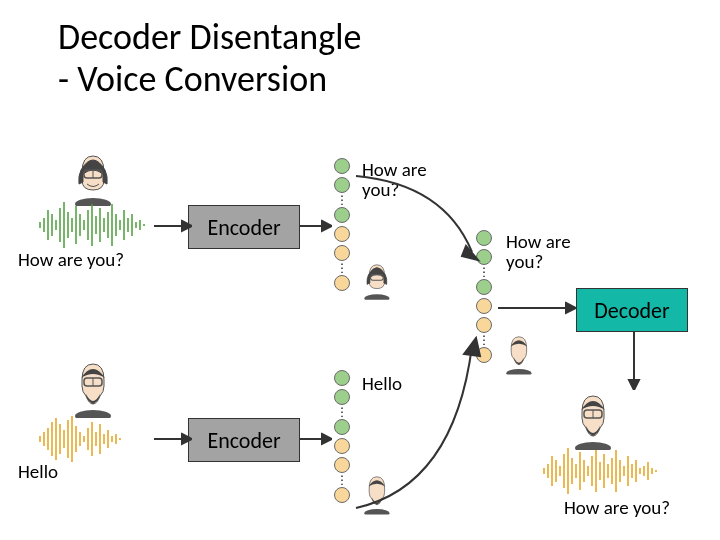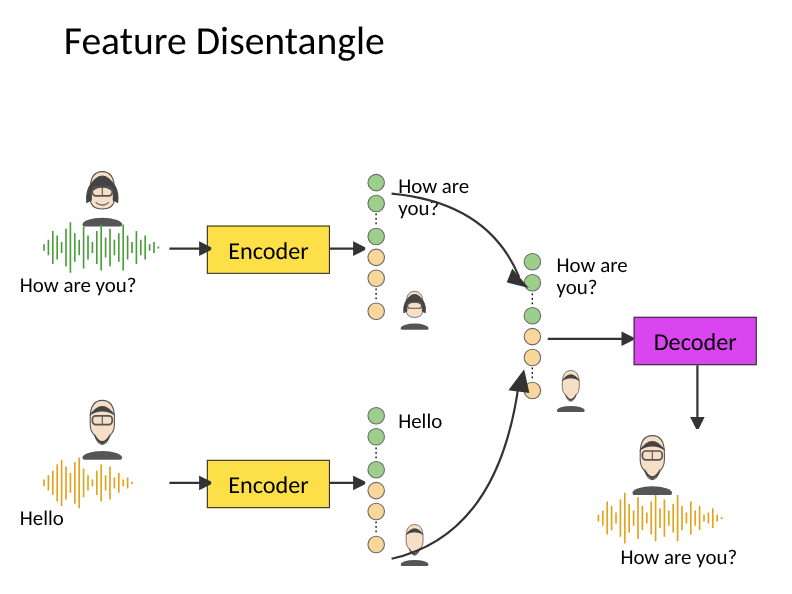--- a/index.html
+++ b/index.html
@@ -1,38 +1,39 @@
 <!DOCTYPE html>
 <html><head>
 <meta charset="utf-8">
 <style>
   html,body{margin:0;padding:0;font-family:"Segoe UI",Calibri,Arial,sans-serif;background:#fff;color:#000}
   .stage{position:relative;width:720px;height:540px}
   .title{position:absolute;left:58px;top:16px;font-size:36px;line-height:42px}
   .label{position:absolute;font-size:19px}
   .box{position:absolute;border:1px solid #333;display:flex;align-items:center;justify-content:center;font-size:22px}
-  .enc{background:#fde047;width:110px;height:42px}
-  .dec{background:#d946ef;width:110px;height:42px}
+  .enc{background:#a3a3a3;width:110px;height:42px}
+  .dec{background:#14b8a6;width:110px;height:42px}
   .arrow,.arrow2{position:absolute;stroke:#333;stroke-width:2;fill:none}
   .arrowhead{fill:#333}
   .wave{position:absolute}
   .avatar{position:absolute}
   .featcol{position:absolute;display:flex;flex-direction:column;align-items:center;gap:3px}
   .dot{width:14px;height:14px;border-radius:50%;border:1px solid #6a6a6a}
   .dot.g{background:#9cce8c}
   .dot.o{background:#f9d79b}
   .vell{font-size:12px;line-height:8px}
 </style>
 </head>
 <body>
 
 <div class="stage">
 
   <div class="title">
-    <span>Feature Disentangle</span><br>
+    <span>Decoder Disentangle</span><br>
+    <span>- Voice Conversion</span>
   </div>
 
   <div class="avatar" style="left:66px;top:152px">
     <svg width="54" height="54" viewBox="0 0 54 54">
       <ellipse cx="27" cy="52" rx="18" ry="6" fill="#555"></ellipse>
       <path d="M16 20 q0 -16 11 -16 q11 0 11 16 v8 q0 10 -11 10 q-11 0 -11 -10 z" fill="#f7dec6" stroke="#555"></path>
       <path d="M15 18 q12 -20 24 0 q3 6 2 14 l-4 -2 v-8 q-10 -8 -20 0 v8 l-4 2 q-1 -8 2 -14z" fill="#444" stroke="#444"></path>
       <rect x="18" y="18" width="18" height="8" rx="3" fill="none" stroke="#555" stroke-width="1.5"></rect>
       <line x1="27" y1="18" x2="27" y2="26" stroke="#555"></line>
       <path d="M21 32 q6 5 12 0" stroke="#555" fill="none"></path>

